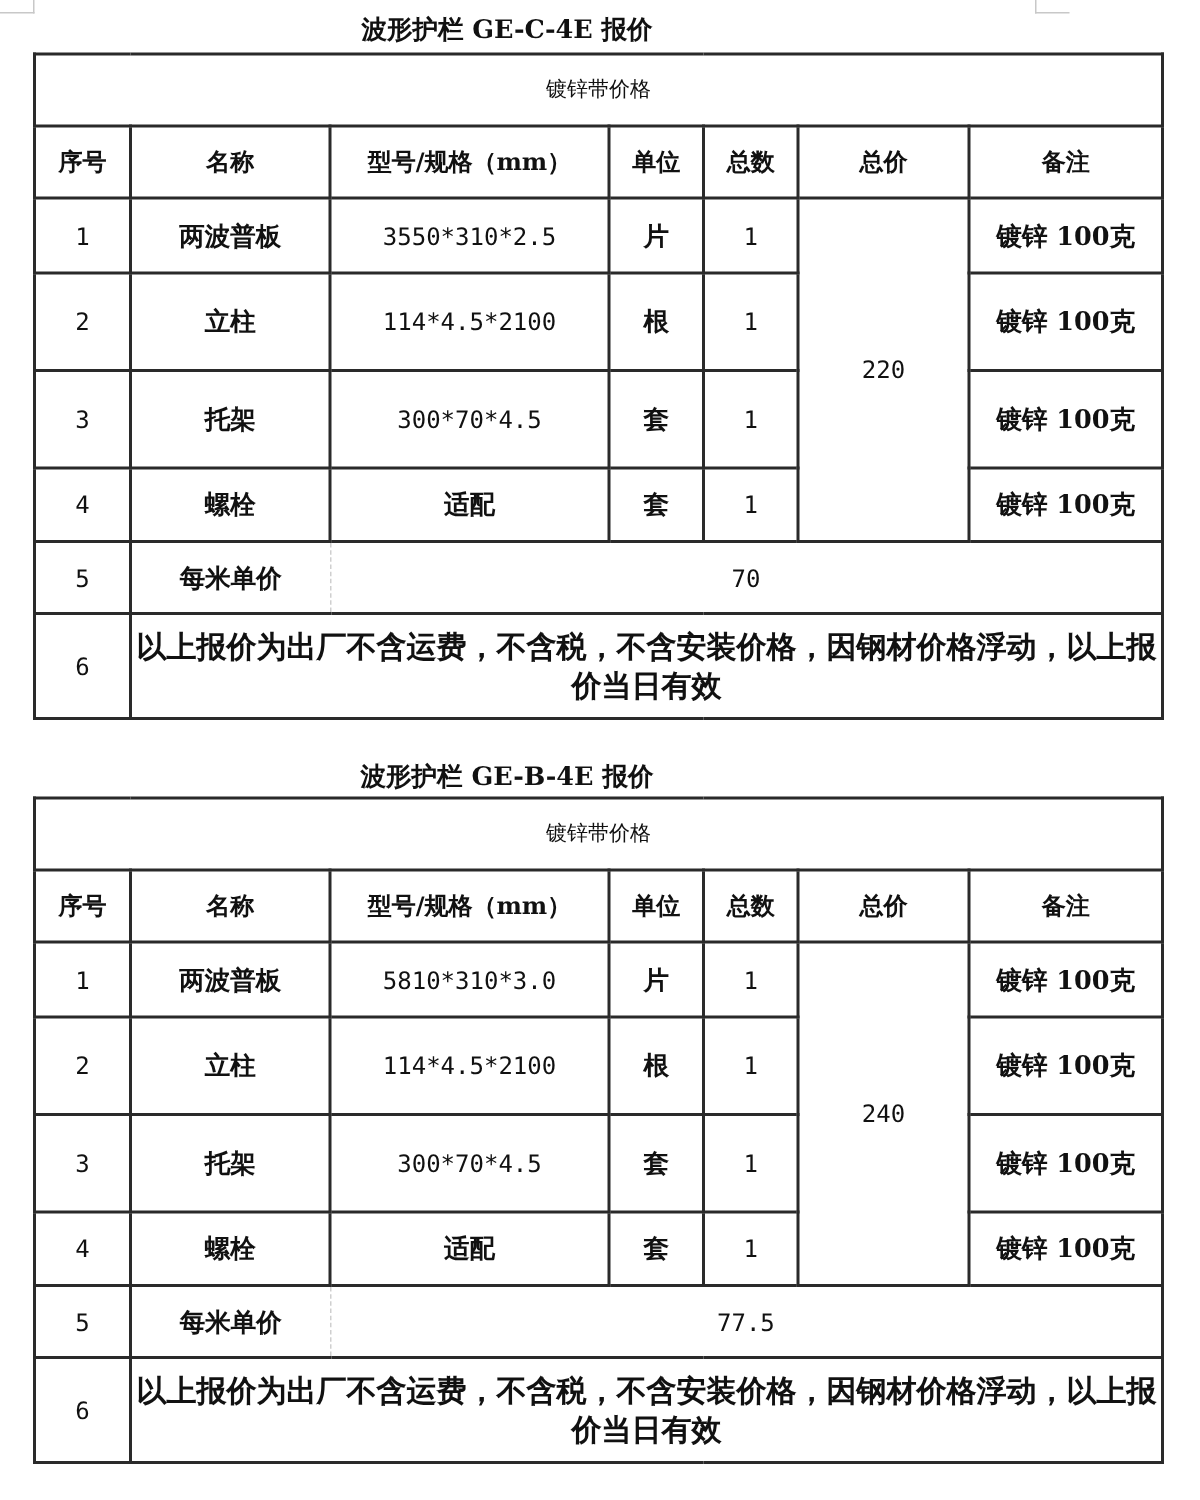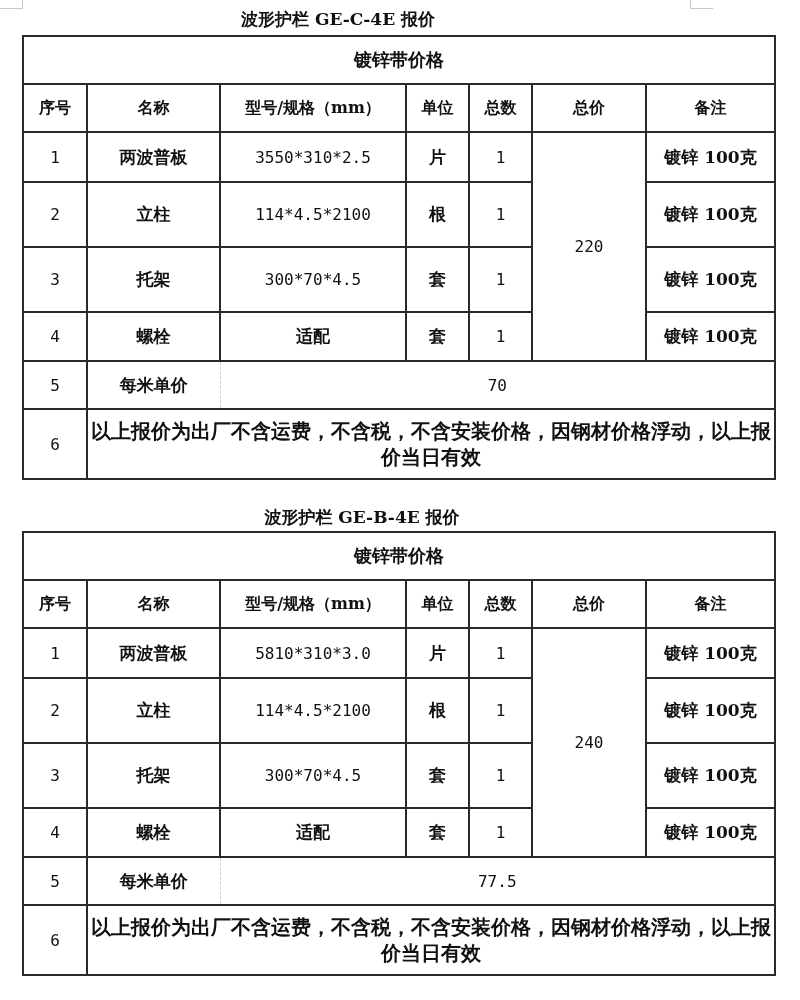--- a/index.html
+++ b/index.html
@@ -15,21 +15,21 @@
     position: absolute; left: 0; width: 676px; text-align: center;
     font-size: 17px; font-weight: bold; letter-spacing: 0px;
   }
   table.quote {
     position: absolute; left: 22px; width: 752px; border-collapse: collapse;
     table-layout: fixed; font-size: 17px;
   }
   table.quote td {
     border: 2px solid #2a2a2a; text-align: center; vertical-align: middle; padding: 0;
   }
-  .sec-header { font-weight: bold; font-size: 18px; }
+  .sec-header { font-weight: normal; font-size: 14px; }
   .col-header { font-weight: bold; font-size: 16px; }
   .num { font-family: "DejaVu Sans Mono", "Liberation Mono", monospace; font-size: 16px; }
   .cn { font-weight: bold; }
   td.label-cell { border-right: 1px dashed #cfcfcf !important; font-family: Liberation Mono, monospace; }
   td.value-cell { border-left: 1px dashed #cfcfcf !important; }
   .note { font-weight: bold; line-height: 26px; font-size: 20px; }
 </style>
 </head>
 <body>
 
@@ -98,21 +98,21 @@
     <td class="cn label-cell">每米单价</td>
     <td colspan="5" class="num value-cell">70</td>
   </tr>
   <tr style="height:70px">
     <td class="num">6</td>
     <td colspan="6" class="note">以上报价为出厂不含运费，不含税，不含安装价格，因钢材价格浮动，以上报价当日有效</td>
   </tr>
 </tbody>
   </table>
 
-<div class="doc-title" style="top:506px;padding-left:24px;">波形护栏 GE-B-4E 报价</div>
+<div class="doc-title" style="top:506px;">波形护栏 GE-B-4E 报价</div>
 <table class="quote" style="top:531px;">
   <colgroup>
     <col style="width:64px">
       <col style="width:133px">
       <col style="width:186px">
       <col style="width:63px">
     <col style="width:63px">
       <col style="width:114px">
       <col style="width:129px">
   </colgroup>

